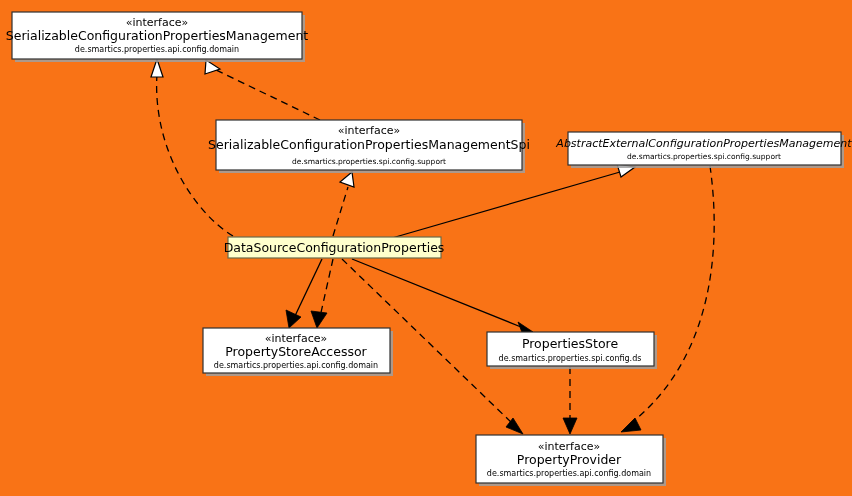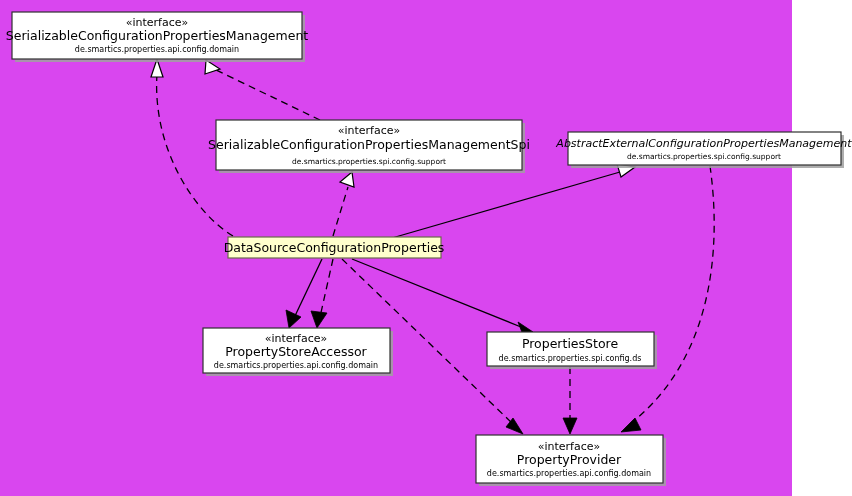--- a/index.html
+++ b/index.html
@@ -9,23 +9,23 @@
     background: #ffffff;
   }
   body {
     width: 852px;
     height: 496px;
     font-family: "DejaVu Sans", "Liberation Sans", sans-serif;
     overflow: hidden;
   }
   #diagram-root {
     position: relative;
-    width: 792px;
+    width: 852px;
     height: 496px;
-    background: #d946ef;
+    background: #f97316;
   }
   svg.uml-canvas {
     position: absolute;
     top: 0;
     left: 0;
     width: 852px;
     height: 496px;
     display: block;
   }
   .node-box {

